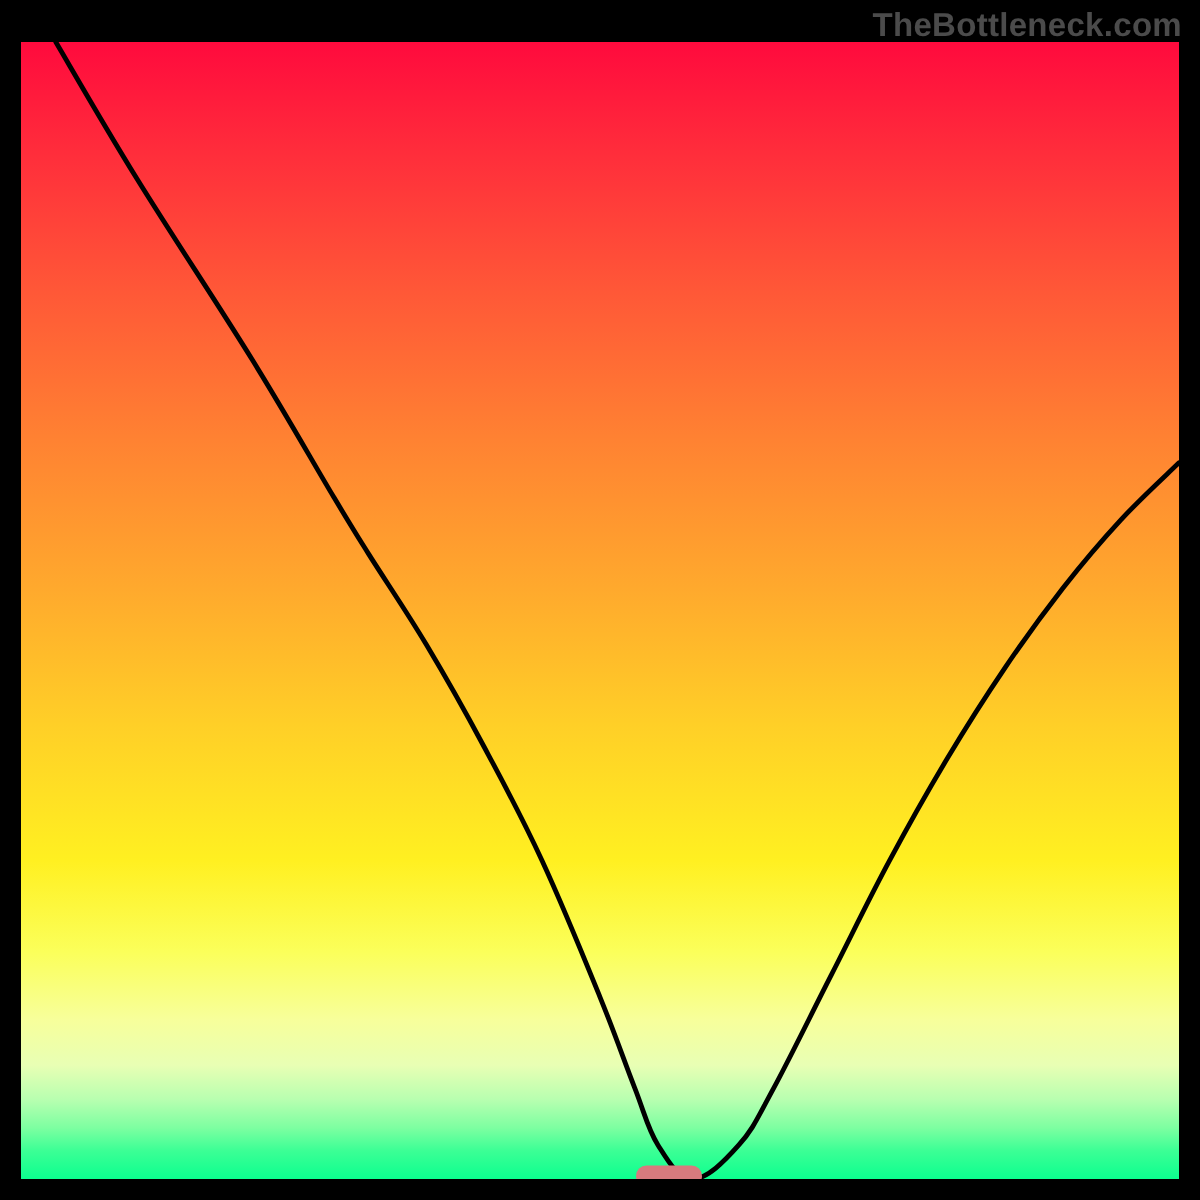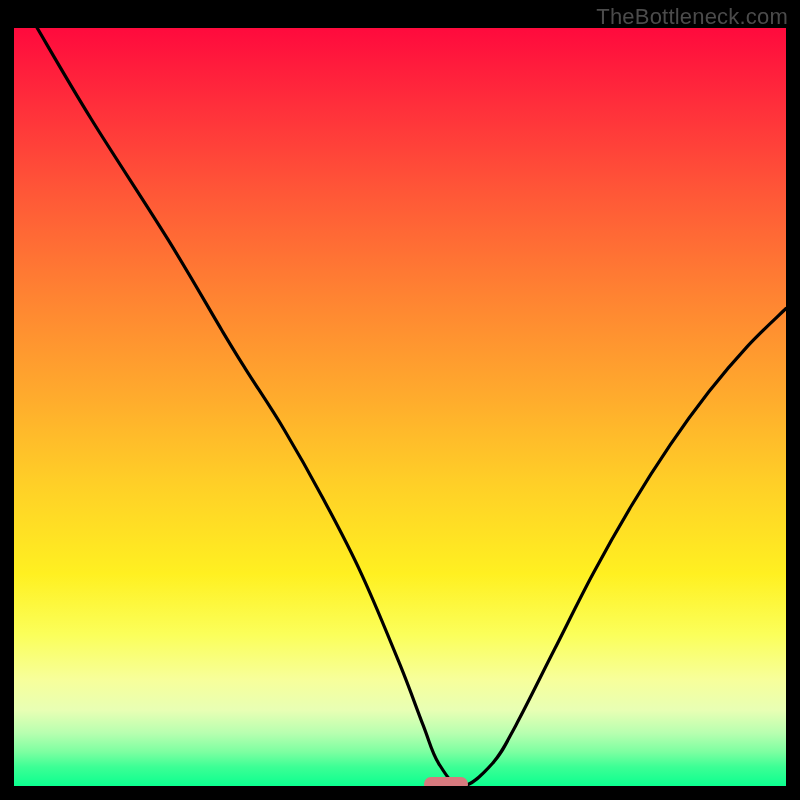--- a/index.html
+++ b/index.html
@@ -15,21 +15,21 @@
     position: relative;
     width: 800px;
     height: 800px;
     background: #000;
   }
   .watermark {
     position: absolute;
     top: 4px;
     right: 12px;
     font-size: 22px;
-    font-weight: 400;
+    font-weight: 700;
     color: #4b4b4b;
     letter-spacing: 0.2px;
     z-index: 5;
   }
   .plot {
     position: absolute;
     left: 14px;
     top: 28px;
     width: 772px;
     height: 758px;

